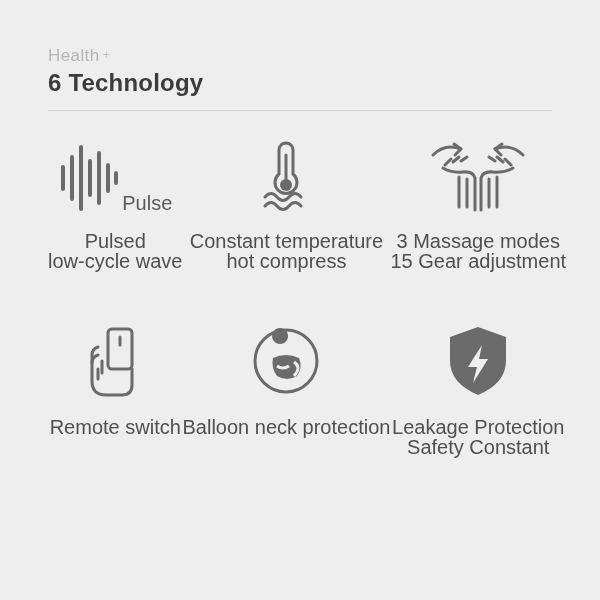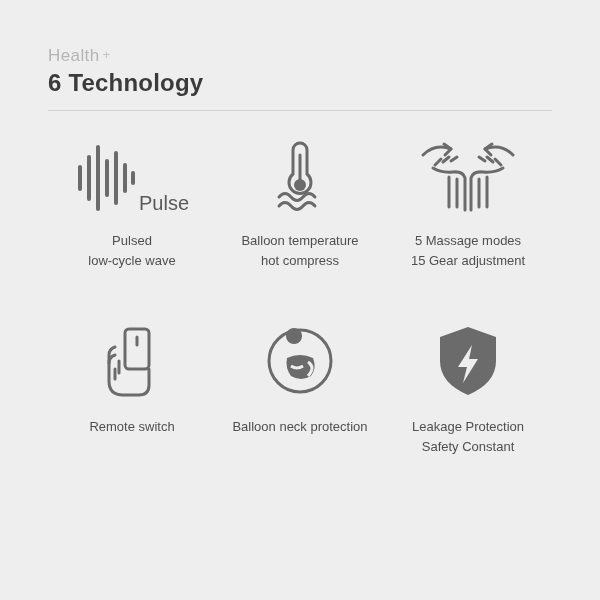--- a/index.html
+++ b/index.html
@@ -67,21 +67,21 @@
   }
   .icon-wrap {
     height: 84px;
     display: flex;
     align-items: center;
     justify-content: center;
   }
   .caption {
     margin-top: 14px;
     text-align: center;
-    font-size: 13px;
+    font-size: 20px;
     line-height: 20px;
     color: #4f4f4f;
   }
   .caption .line {
     display: block;
     white-space: nowrap;
   }
   .pulse-label {
     font-size: 20px;
     color: #5a5a5a;
@@ -140,21 +140,21 @@
           <g fill="none" stroke="#6b6b6b" stroke-width="3" stroke-linecap="round">
             <path d="M35 8 a7 7 0 0 1 7 7 v24 a11 11 0 1 1 -14 0 v-24 a7 7 0 0 1 7 -7 z"></path>
             <line x1="35" y1="20" x2="35" y2="46"></line>
             <path d="M14 62 q6 -7 12 0 t12 0 t12 0" stroke-width="3"></path>
             <path d="M14 71 q6 -7 12 0 t12 0 t12 0" stroke-width="3"></path>
           </g>
           <circle cx="35" cy="50" r="6" fill="#6b6b6b"></circle>
         </svg>
       </div>
       <div class="caption">
-        <span class="line">Balloon temperature</span>
+        <span class="line">Constant temperature</span>
         <span class="line">hot compress</span>
       </div>
     </div>
 
     <div class="cell">
       <div class="icon-wrap">
         <svg width="110" height="80" viewBox="0 0 110 80">
           <g fill="none" stroke="#6b6b6b" stroke-width="3" stroke-linecap="round" stroke-linejoin="round">
 
             <path d="M10 20 q12 -12 28 -6"></path>
@@ -169,21 +169,21 @@
             <path d="M44 44 l0 28"></path>
 
             <path d="M88 30 l-6 -6 M80 27 l-6 -5 M72 26 l-6 -4"></path>
             <path d="M90 33 q-8 5 -20 4 q-10 -1 -12 6 l0 32"></path>
             <path d="M74 42 l0 30"></path>
             <path d="M66 44 l0 28"></path>
           </g>
         </svg>
       </div>
       <div class="caption">
-        <span class="line">5 Massage modes</span>
+        <span class="line">3 Massage modes</span>
         <span class="line">15 Gear adjustment</span>
       </div>
     </div>
 
     <div class="cell">
       <div class="icon-wrap">
         <svg width="74" height="80" viewBox="0 0 74 80">
           <g fill="none" stroke="#6b6b6b" stroke-width="3" stroke-linecap="round" stroke-linejoin="round">
             <rect x="30" y="8" width="24" height="40" rx="4"></rect>
             <line x1="42" y1="16" x2="42" y2="24"></line>

